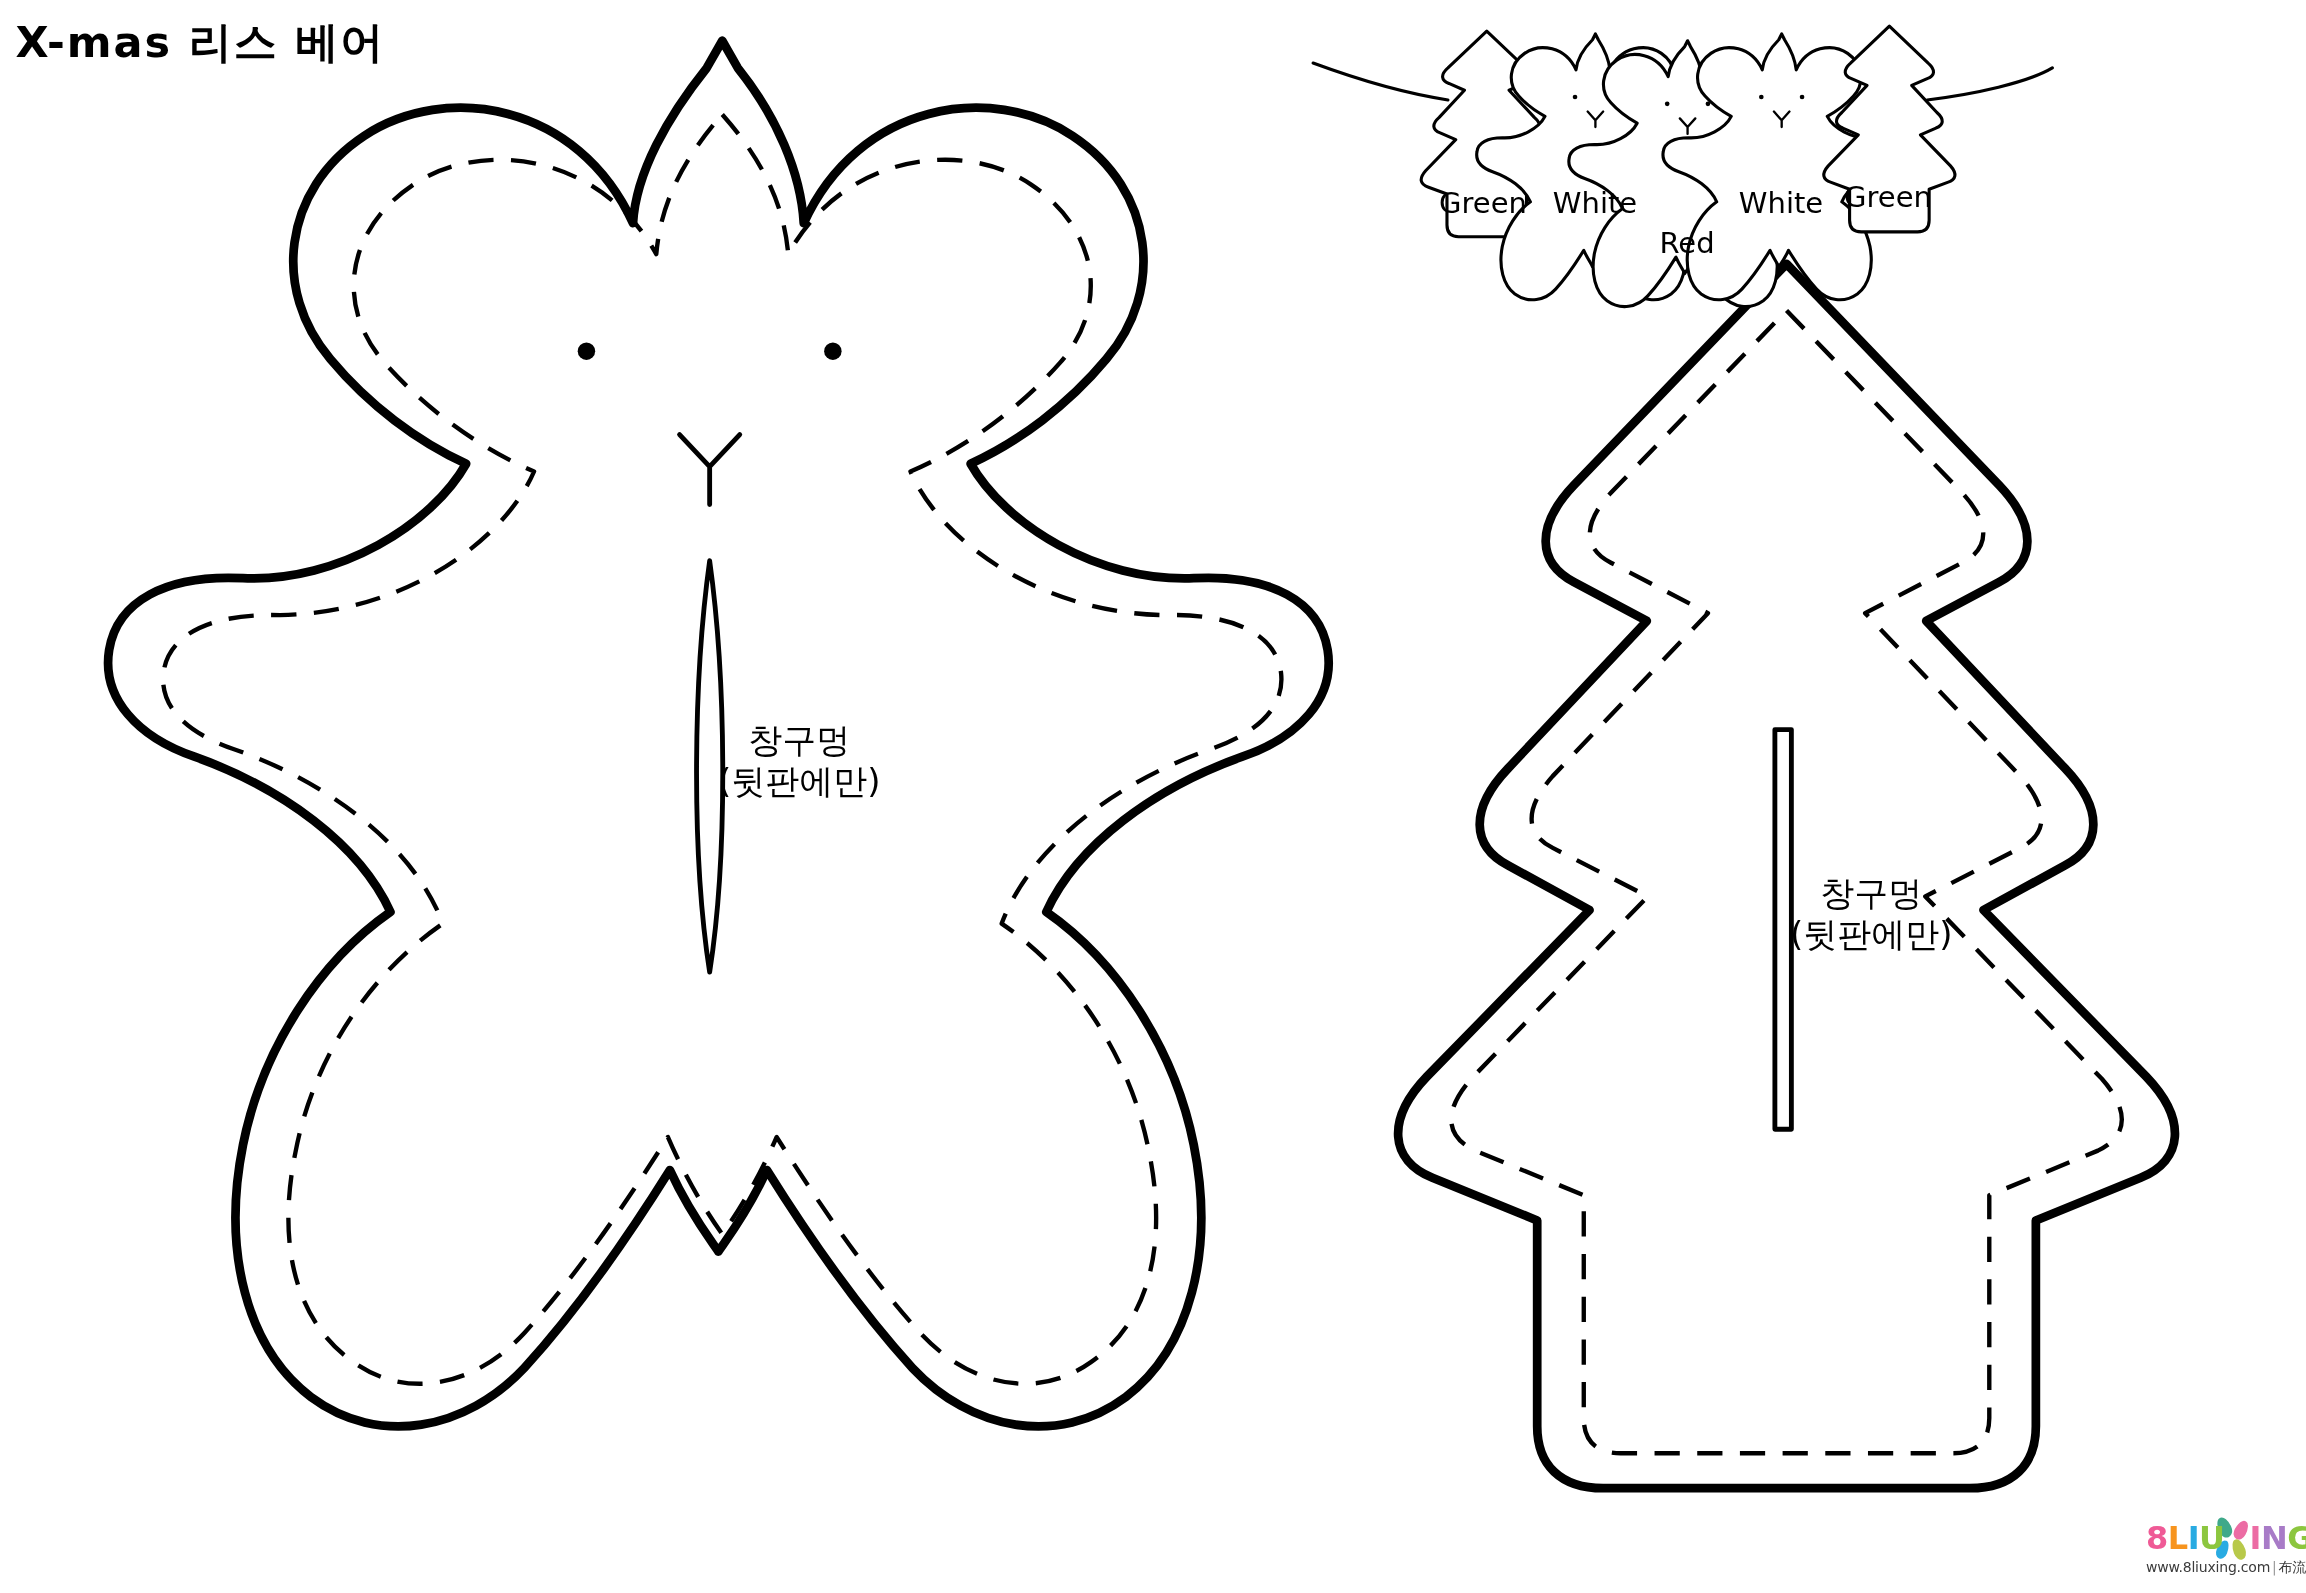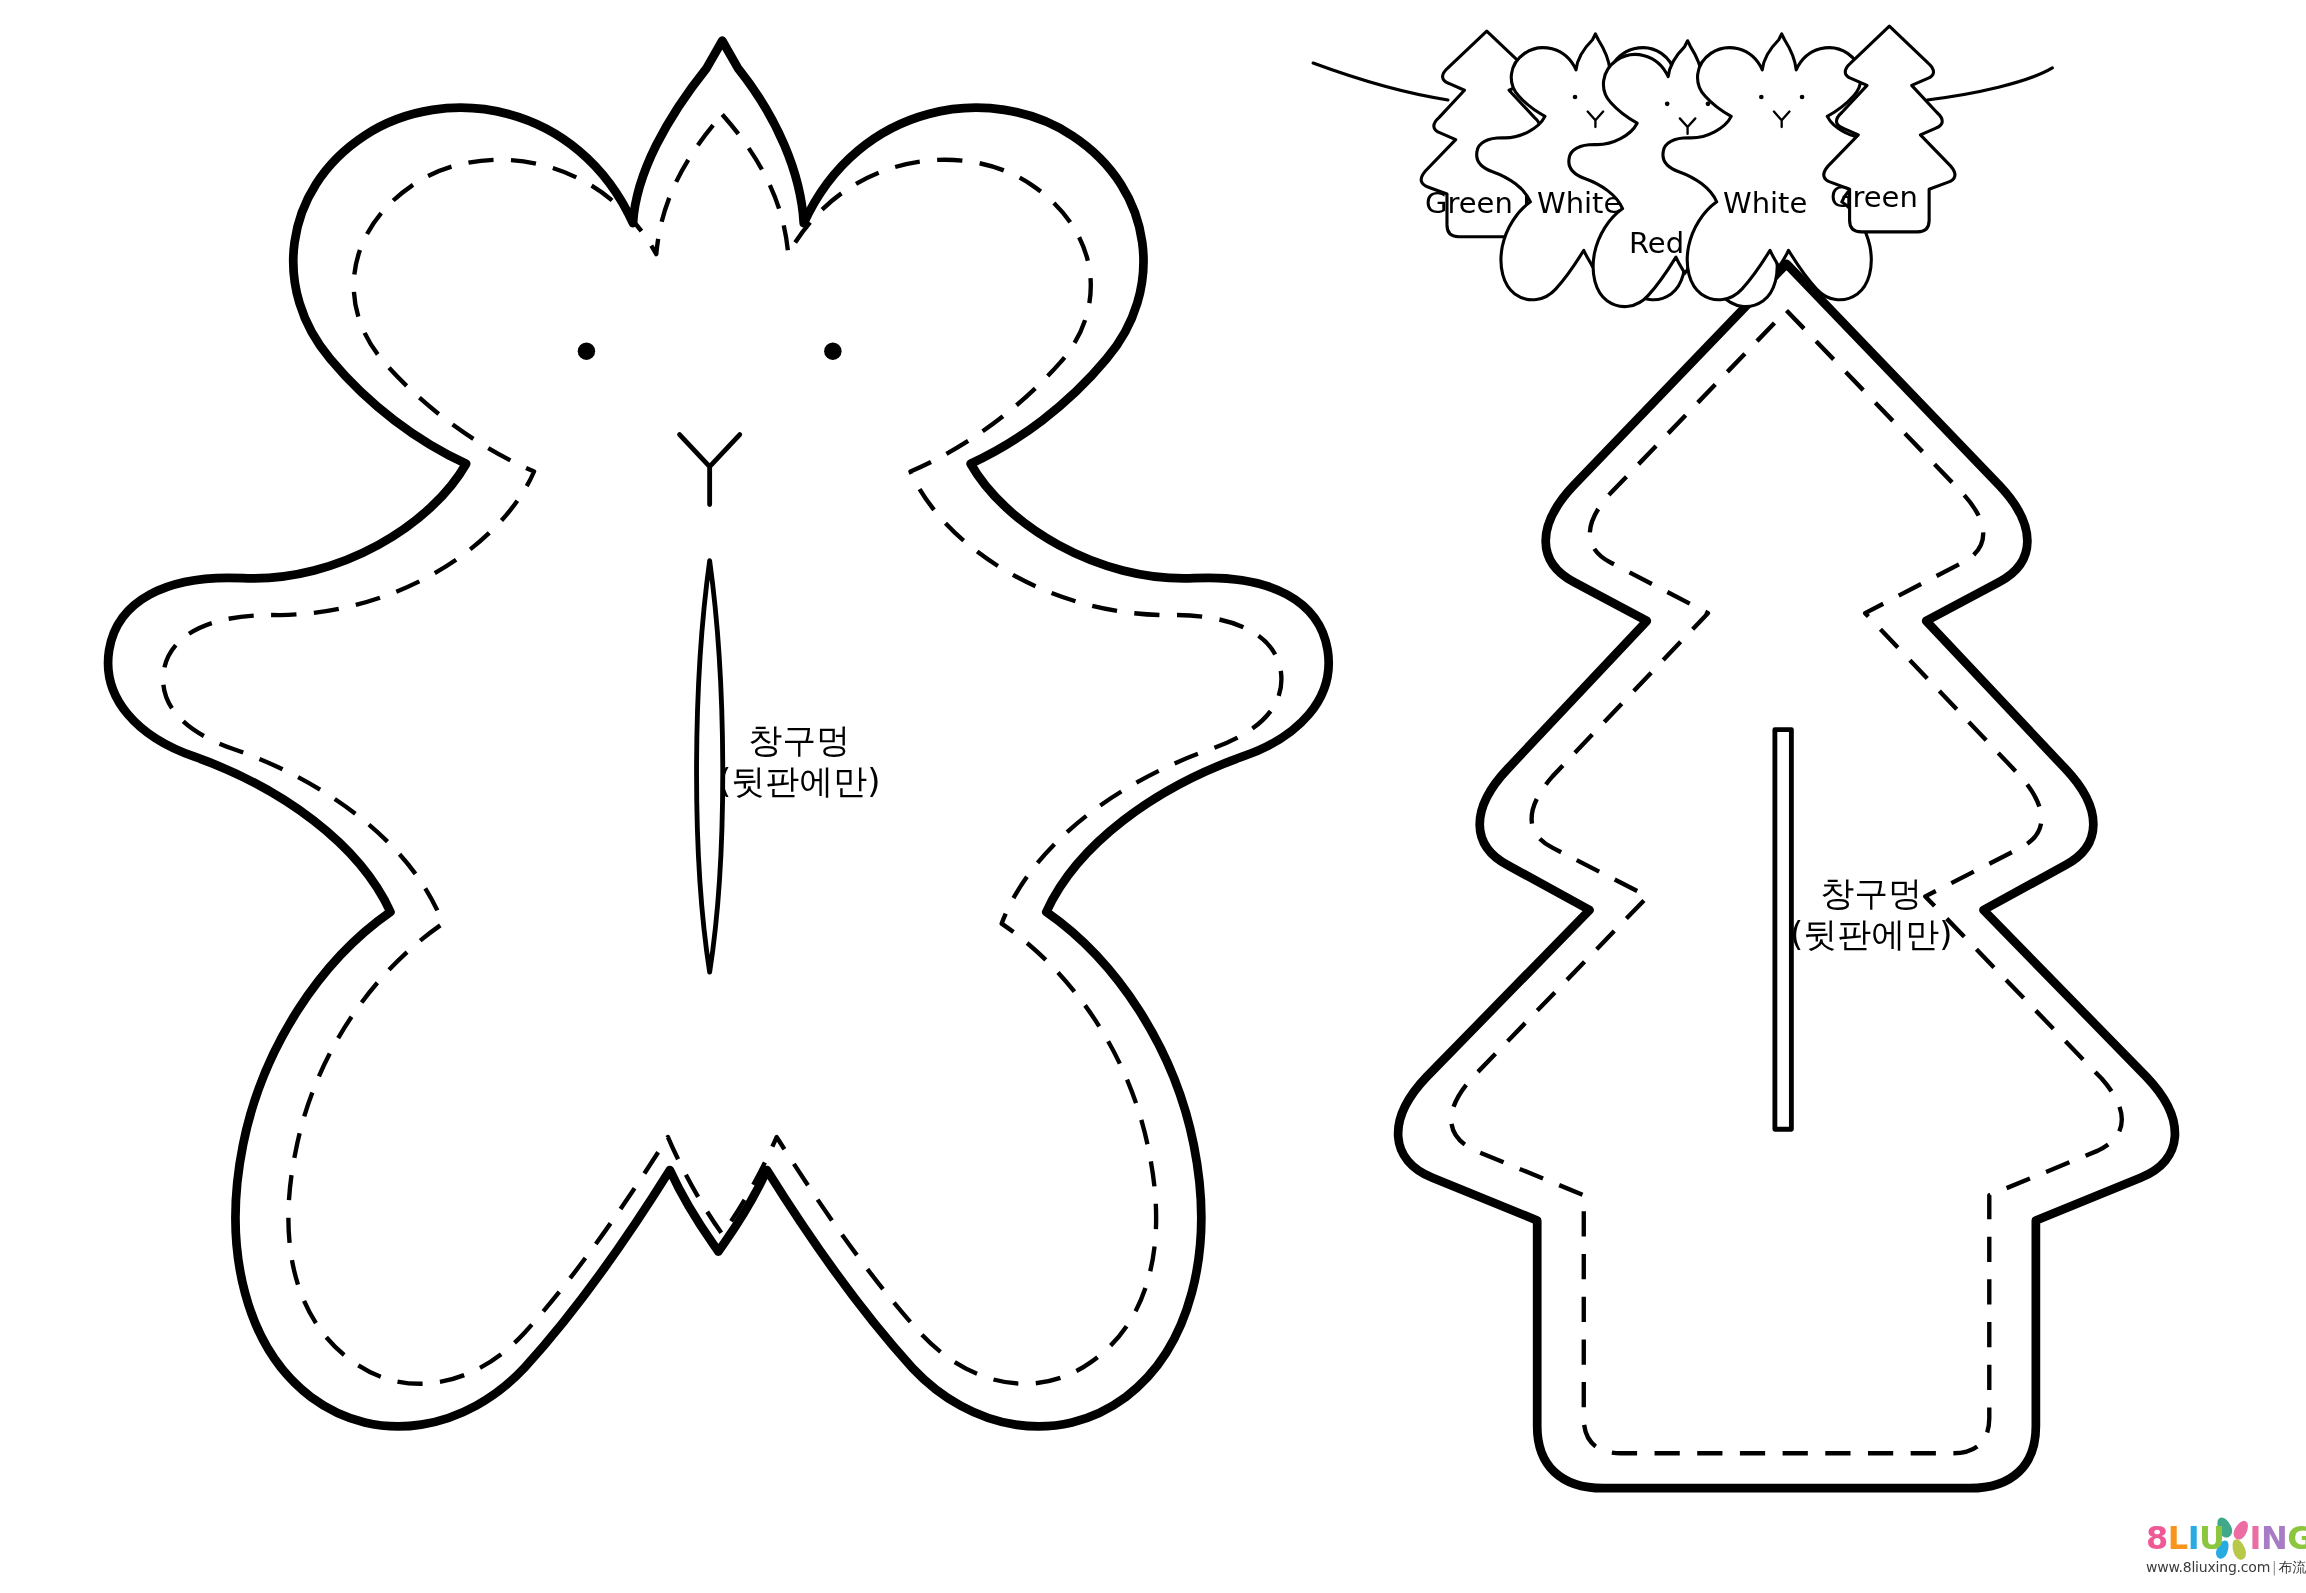--- a/index.html
+++ b/index.html
@@ -105,20 +105,21 @@
     text-align: center;
   }
   #bear-opening-label { left: 718px; top: 720px; }
   #tree-opening-label { left: 1790px; top: 873px; }
 
   .garland-color-label {
     position: absolute;
     font-size: 29px;
     color: #000000;
     white-space: nowrap;
+    text-align: center;
     font-family: "DejaVu Sans", "Liberation Sans", sans-serif;
   }
 
   #watermark {
     position: absolute;
     left: 2146px;
     top: 1522px;
     width: 147px;
     height: 60px;
   }
@@ -401,20 +402,21 @@
              L 2010 171 C 2017 179 2016 185 2007 188 L 1988 195
              L 1988 227 C 1988 235 1984 239 1976 239
              L 1918 239 C 1910 239 1906 235 1906 227
              L 1906 195 L 1887 188 C 1878 185 1877 179 1884 171
              L 1915 139 L 1899 132 C 1891 129 1890 123 1898 116
              L 1924 88 L 1908 81 C 1900 78 1899 72 1907 65 Z"></path>
       </g>
     </g>
   </svg>
 
+  <div id="page-title">X-mas 리스 베어</div>
 
   <div id="bear-opening-label" class="opening-label">
     <div>창구멍</div>
     <div>(뒷판에만)</div>
   </div>
 
   <div id="tree-opening-label" class="opening-label">
     <div>창구멍</div>
     <div>(뒷판에만)</div>
   </div>

